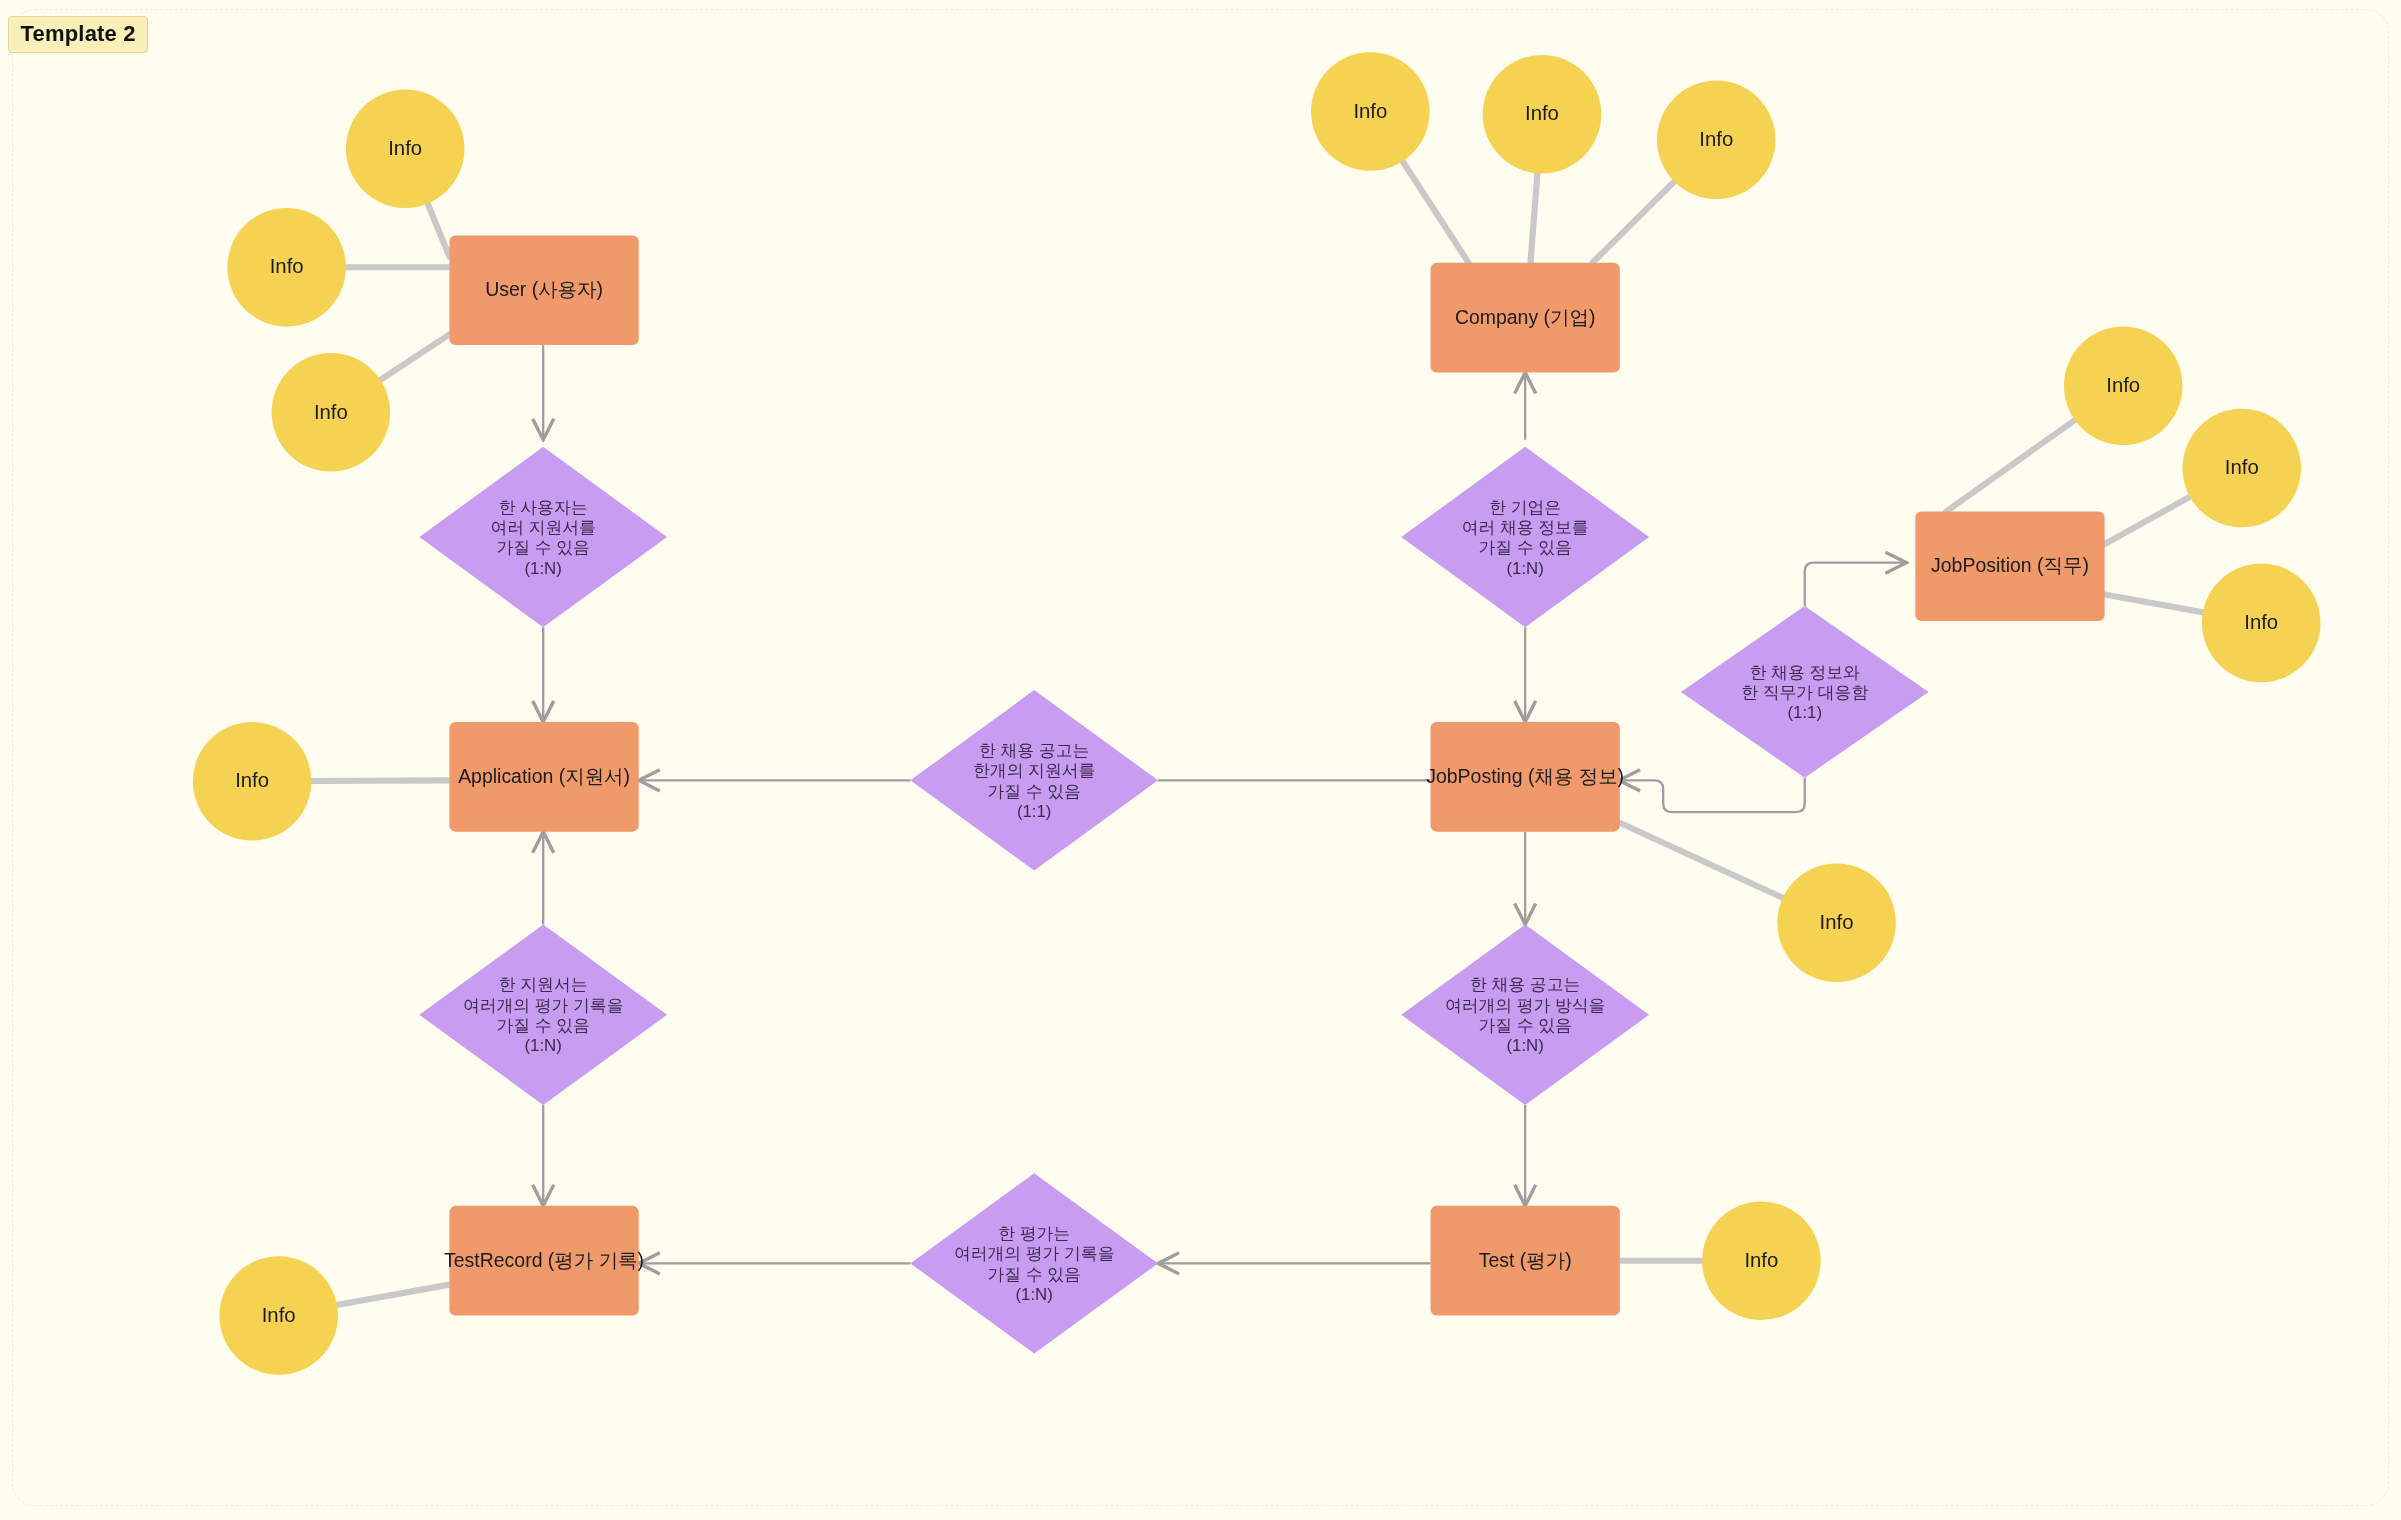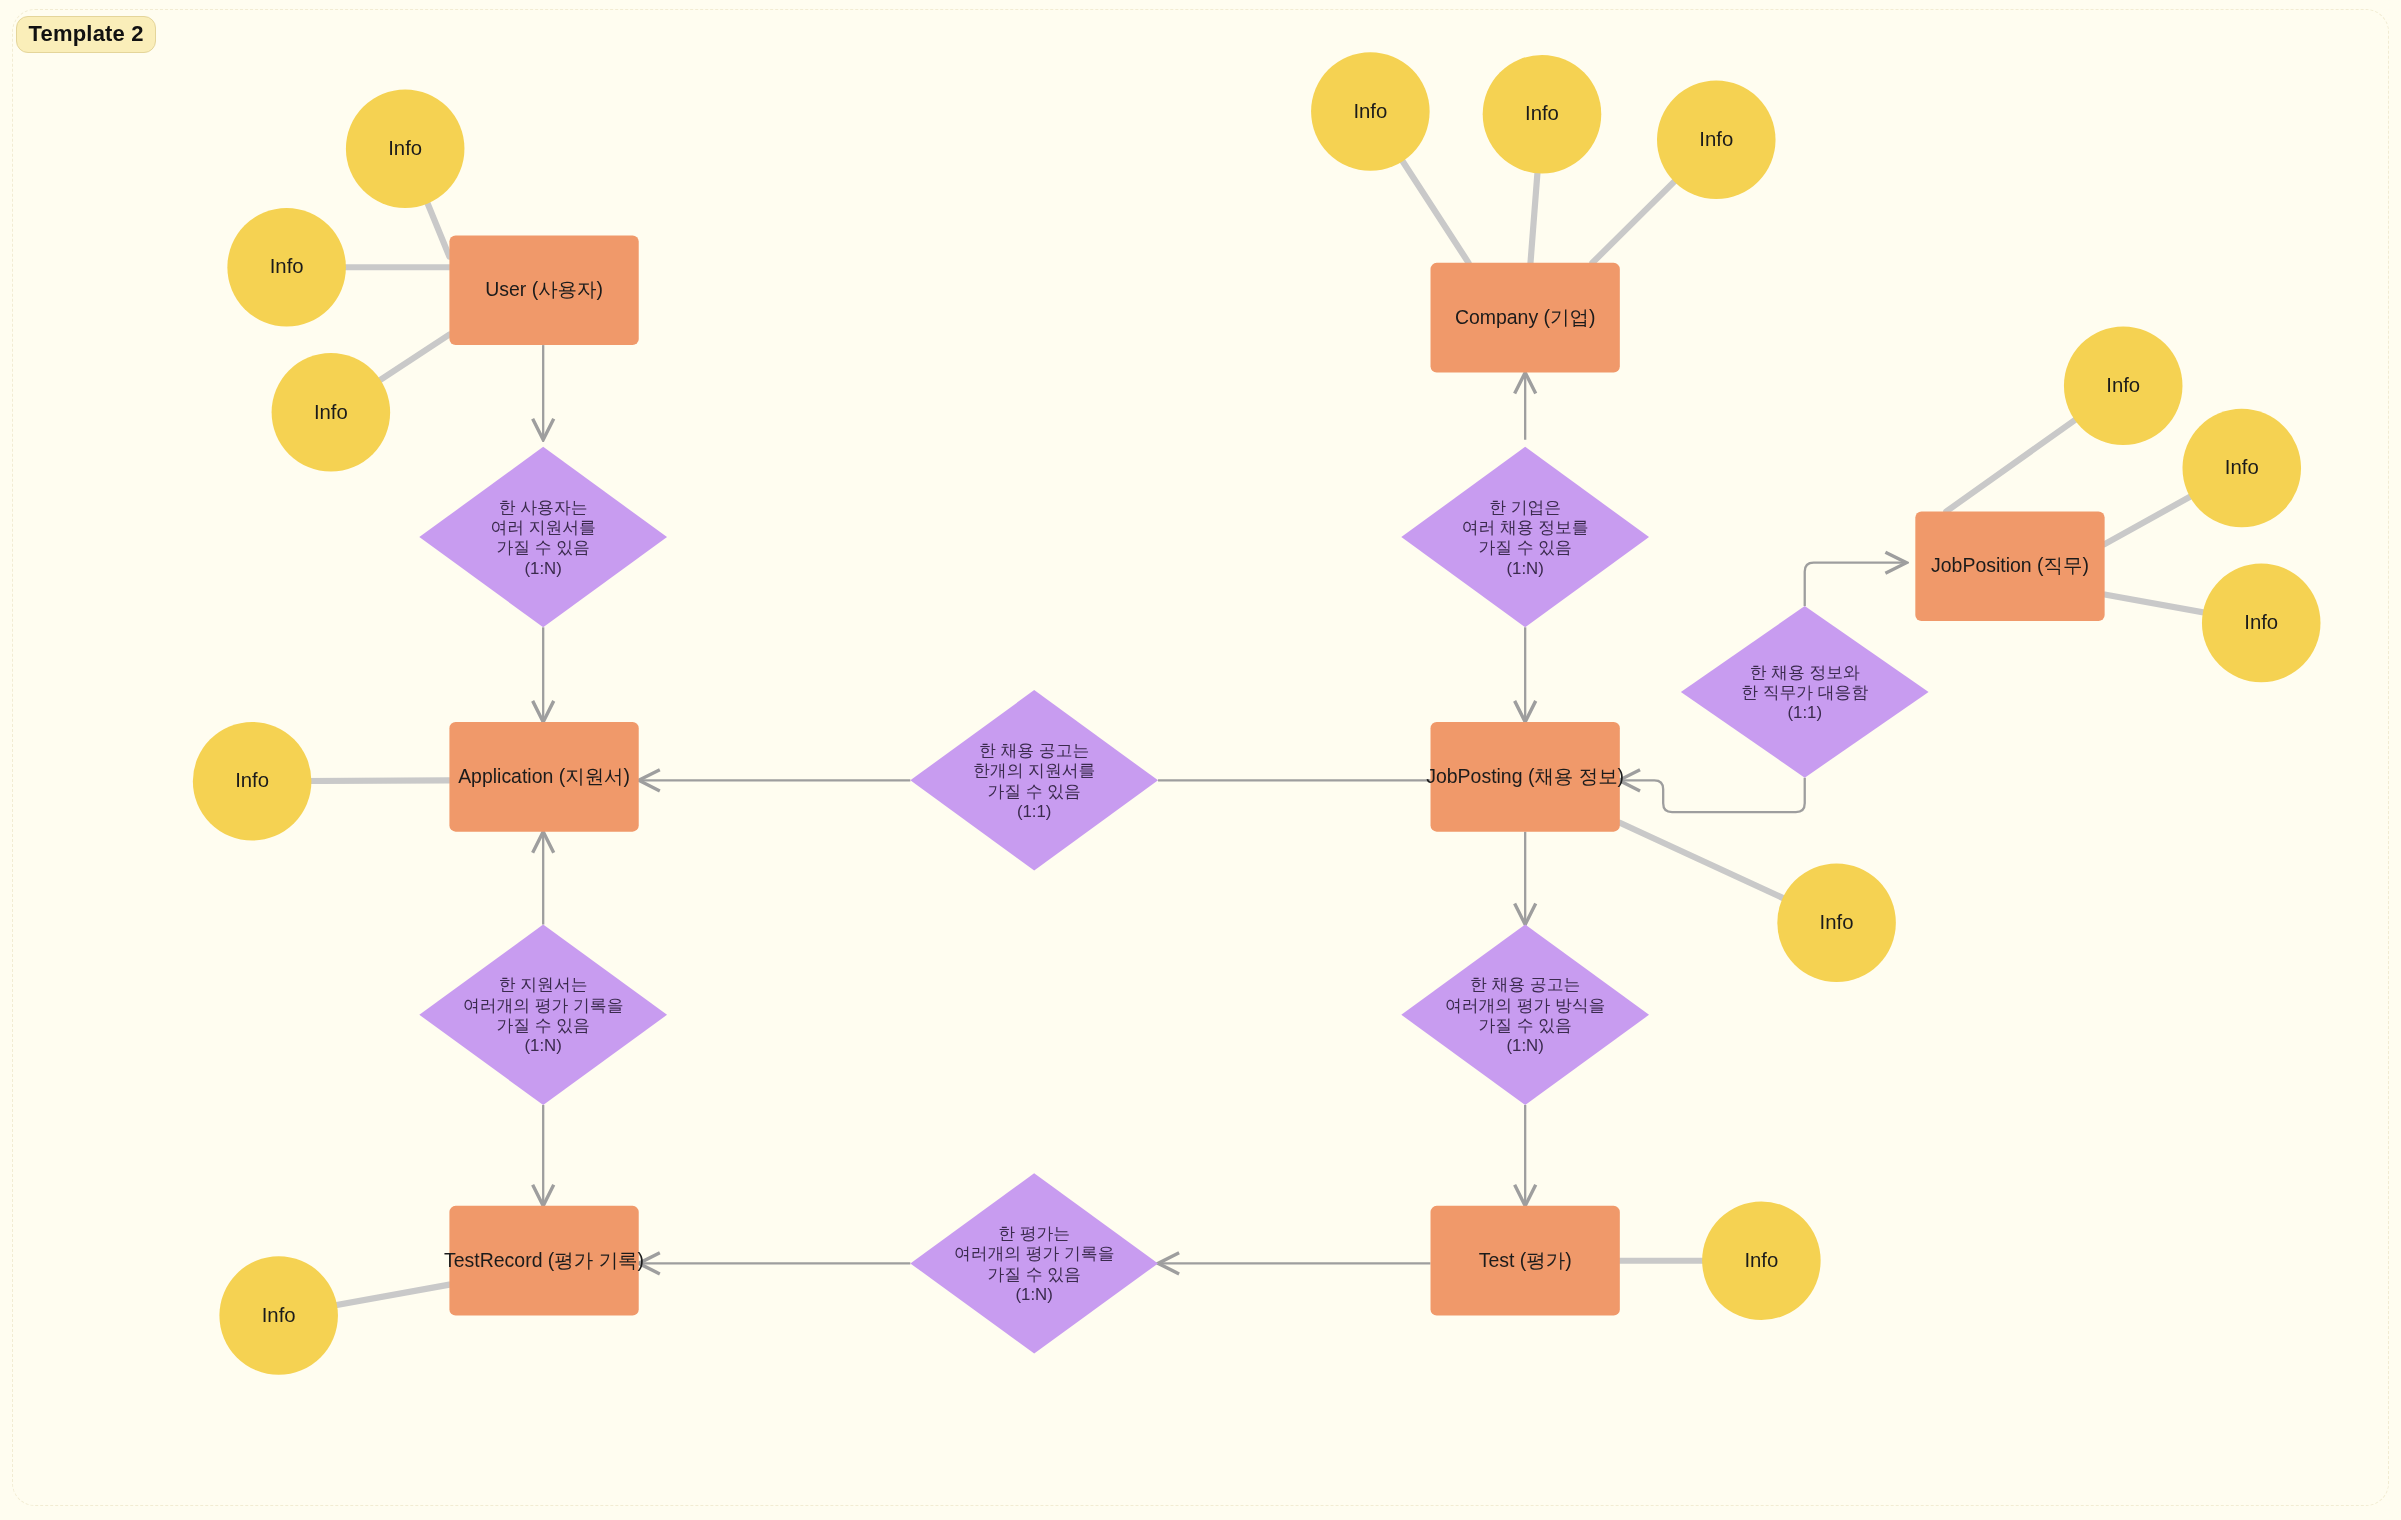--- a/index.html
+++ b/index.html
@@ -16,24 +16,24 @@
     position:absolute;
     left:12.4px;top:8.8px;
     width:2377px;height:1497px;
     background:#fffdf0;
     border:1.8px dashed #f2ecd2;
     border-radius:23px;
     box-sizing:border-box;
   }
   #template-badge{
     position:absolute;
-    left:16px;top:16px;
+    left:8px;top:16px;
     background:#faeeb9;
     border:1.3px solid #e4d59a;
-    border-radius:12px;
+    border-radius:4px;
     padding:6.2px 11.5px 7px 11.5px;
     font-size:22px;
     font-weight:700;
     color:#111111;
     letter-spacing:0.2px;
     line-height:1;
     z-index:40;
   }
   svg#diagram{
     position:absolute;left:0;top:0;width:2401px;height:1520px;

